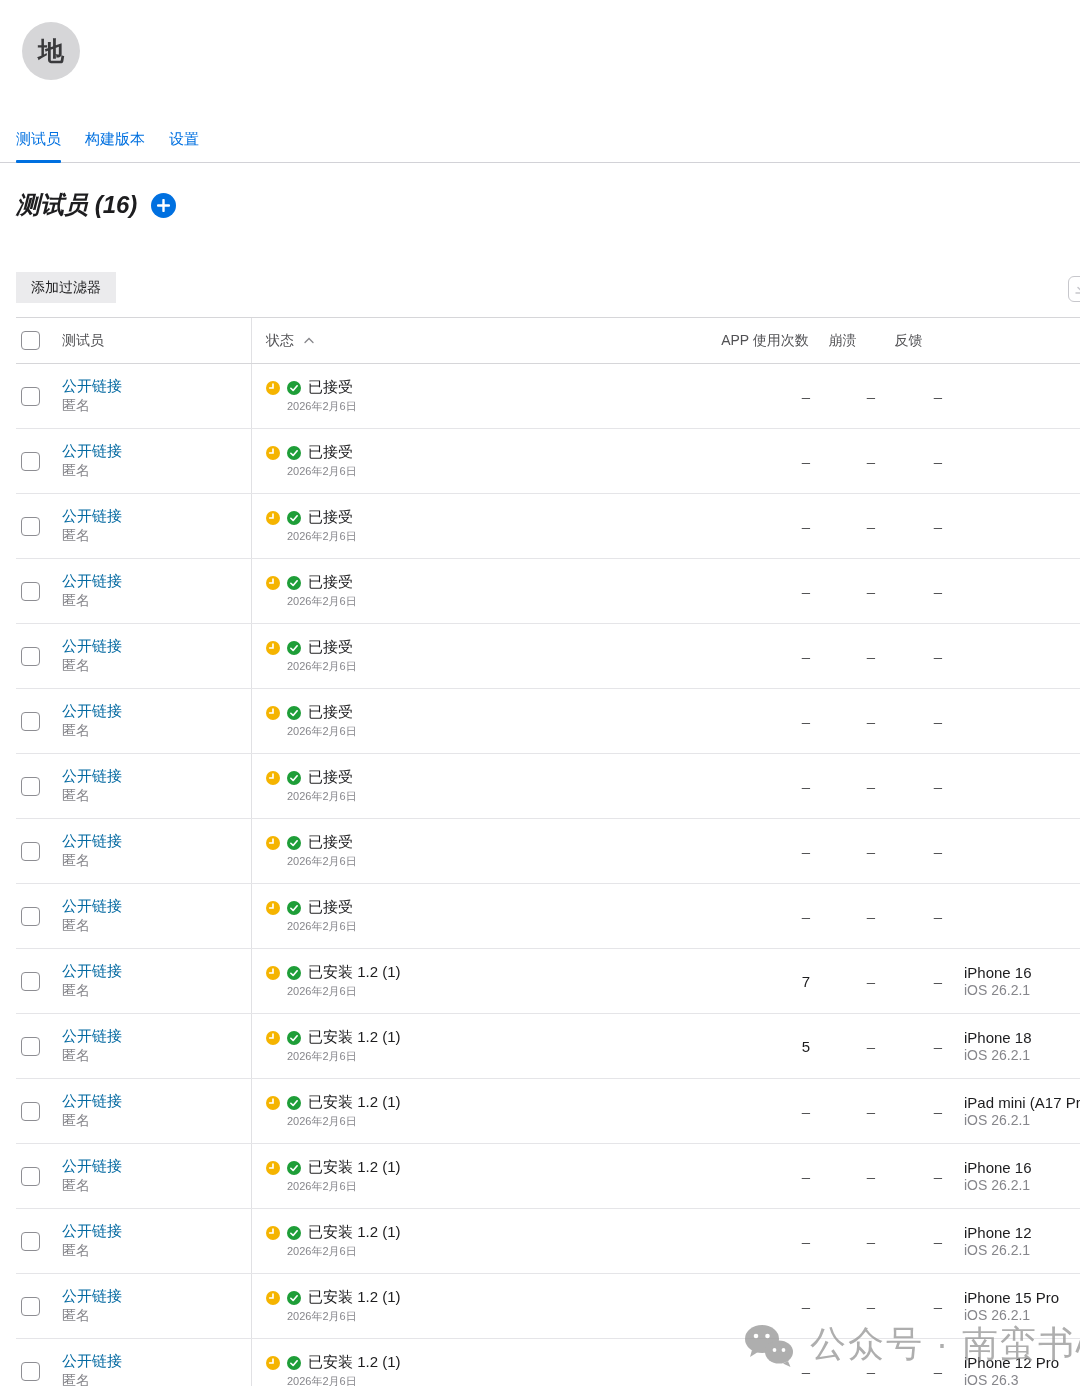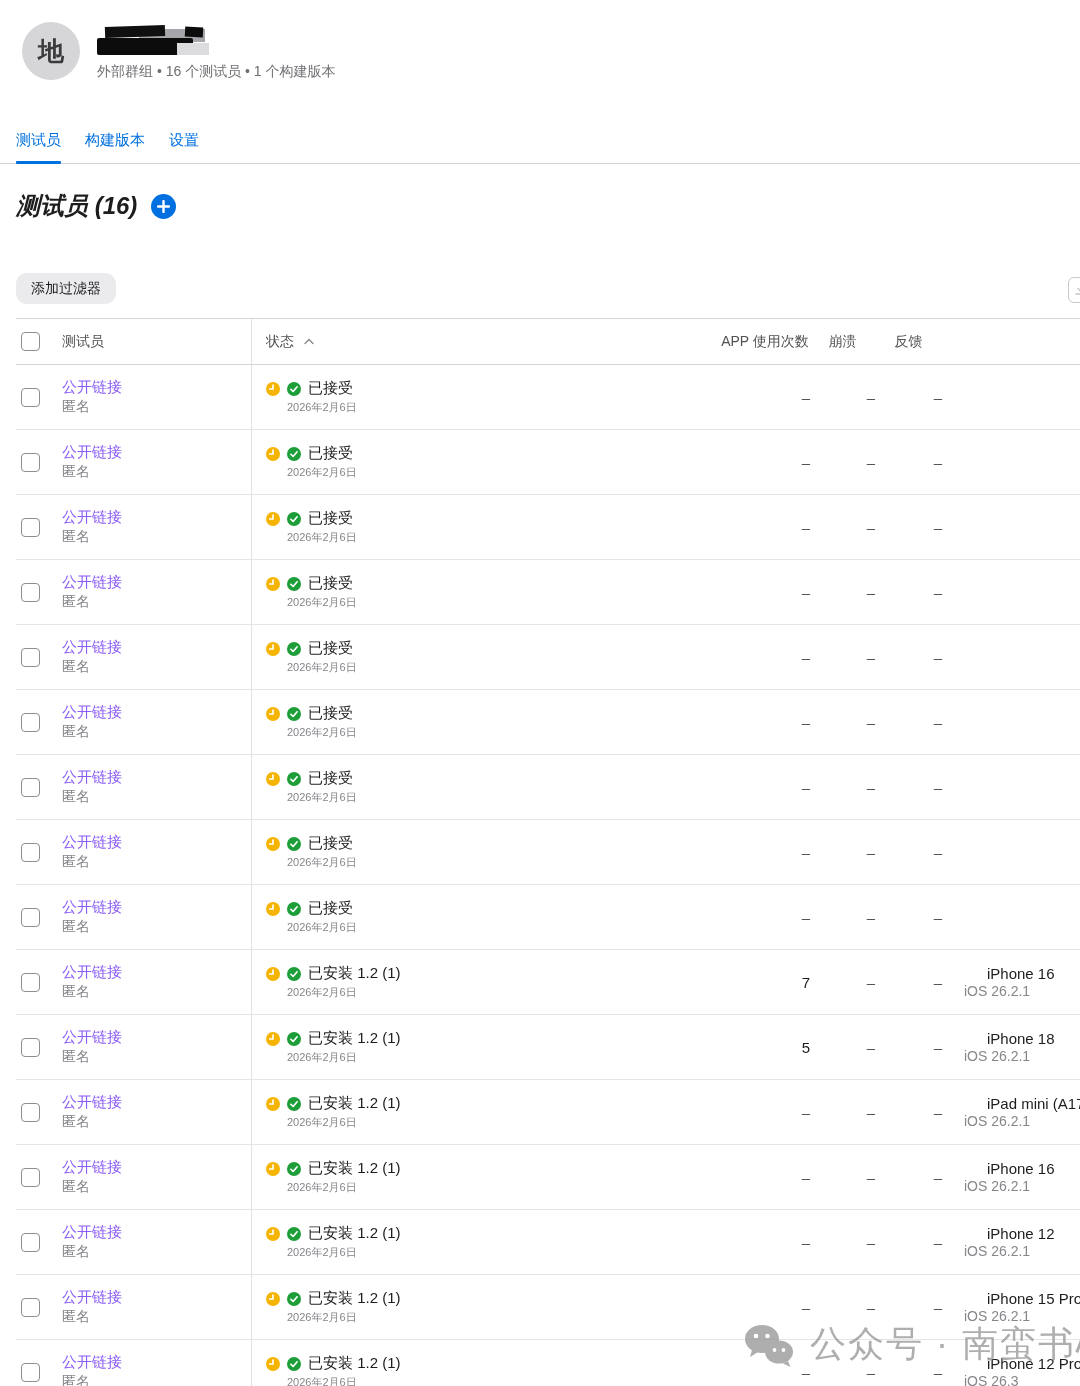--- a/index.html
+++ b/index.html
@@ -28,66 +28,56 @@
   
   .tabs{margin-top:50px;padding-left:16px;border-bottom:1px solid #d2d2d7;display:flex;gap:24px;}
   .tab{position:relative;display:inline-block;padding:0 0 13px 0;font-size:15px;font-weight:500;color:#0070e0;cursor:pointer;text-decoration:none;}
   .tab.active::after{content:"";position:absolute;left:0;right:0;bottom:-1px;height:3px;background:#0070e0;border-radius:1px;}
   
   .page-title-row{display:flex;align-items:center;gap:14px;padding:26px 0 0 16px;}
   .page-title-row h1{margin:0;font-size:24px;font-weight:700;color:#1d1d1f;font-style:italic;}
   .add-btn{width:25px;height:25px;border:none;border-radius:50%;background:#0070e0;display:flex;align-items:center;justify-content:center;cursor:pointer;padding:0;}
   
   .toolbar{margin-top:51px;padding-left:16px;position:relative;}
-  .filter-btn{border:none;background:#ebebed;border-radius:11px;height:31px;padding:0 15px;font-size:14px;color:#1d1d1f;font-family:inherit;cursor:pointer;}
+  .filter-btn{border:none;background:#ebebed;border-radius:0;height:31px;padding:0 15px;font-size:14px;color:#1d1d1f;font-family:inherit;cursor:pointer;}
   .export-icon{position:absolute;left:1068px;top:4px;width:24px;height:24px;border:1.5px solid #c7c7cc;border-radius:6px;display:flex;align-items:center;justify-content:center;}
   
   .table{margin:14px 0 0 16px;width:1064px;}
   .grid{display:grid;grid-template-columns:46px 189px 469px 90px 65px 67px 138px;}
   .thead{height:45px;border-top:1px solid #d6d6d9;border-bottom:1px solid #d6d6d9;font-size:14px;color:#515154;}
   .thead>div{display:flex;align-items:center;}
   .trow{height:64px;border-bottom:1px solid #e5e5e8;font-size:15px;}
   .cell{display:flex;flex-direction:column;justify-content:center;height:100%;min-width:0;}
   .cb-cell{display:flex;align-items:center;height:100%;padding-left:5px;}
   .checkbox{width:17px;height:17px;border:1.5px solid #8e8e93;border-radius:4px;background:#fff;display:inline-block;cursor:pointer;}
   .status-col{border-left:1px solid #e1e1e4;padding-left:14px;}
   .thead .status-col{gap:10px;flex-direction:row;}
   .num{align-items:flex-end;text-align:right;}
   .thead .num{justify-content:center;}
-  .tester-name{color:#8b5cf6;}
+  .tester-name{color:#0369a1;}
   .tester-sub{font-size:14px;color:#86868b;margin-top:1px;}
   .status-line{display:flex;align-items:center;gap:7px;}
   .status-line svg{flex:0 0 auto;}
   .status-date{font-size:11px;color:#86868b;margin-top:2px;margin-left:21px;}
   .trow.pending .icon-installed{display:none;}
   .trow.installed .icon-pending{display:none;}
   .num-val{color:#545456;}
   .num-val.strong{color:#1d1d1f;}
   .device-col{padding-left:22px;white-space:nowrap;overflow:visible;}
-  .device-name{color:#1d1d1f;margin-left:23px;}
+  .device-name{color:#1d1d1f;}
   .device-os{font-size:14px;color:#86868b;margin-top:1px;}
   
   .watermark{position:absolute;left:742px;top:1320px;display:flex;align-items:center;gap:14px;opacity:.8;pointer-events:none;}
   .watermark .wm-text{font-size:36px;color:#9a9a9a;letter-spacing:2px;white-space:nowrap;}
 </style>
 </head>
 <body>
 
 <div class="group-header">
   <div class="avatar">地</div>
-  <div class="group-info">
-    <div class="redacted">
-      <i class="r-gray"></i>
-        <i class="r-b1"></i>
-        <i class="r-b2"></i>
-        <i class="r-b3"></i>
-        <i class="r-lt"></i>
-    </div>
-    <div class="group-subtitle">外部群组 • 16 个测试员 • 1 个构建版本</div>
-  </div>
 </div>
 
 <nav class="tabs">
   <a class="tab active">测试员</a>
   <a class="tab">构建版本</a>
   <a class="tab">设置</a>
 </nav>
 
 <div class="page-title-row">
   <h1>测试员 (16)</h1>

